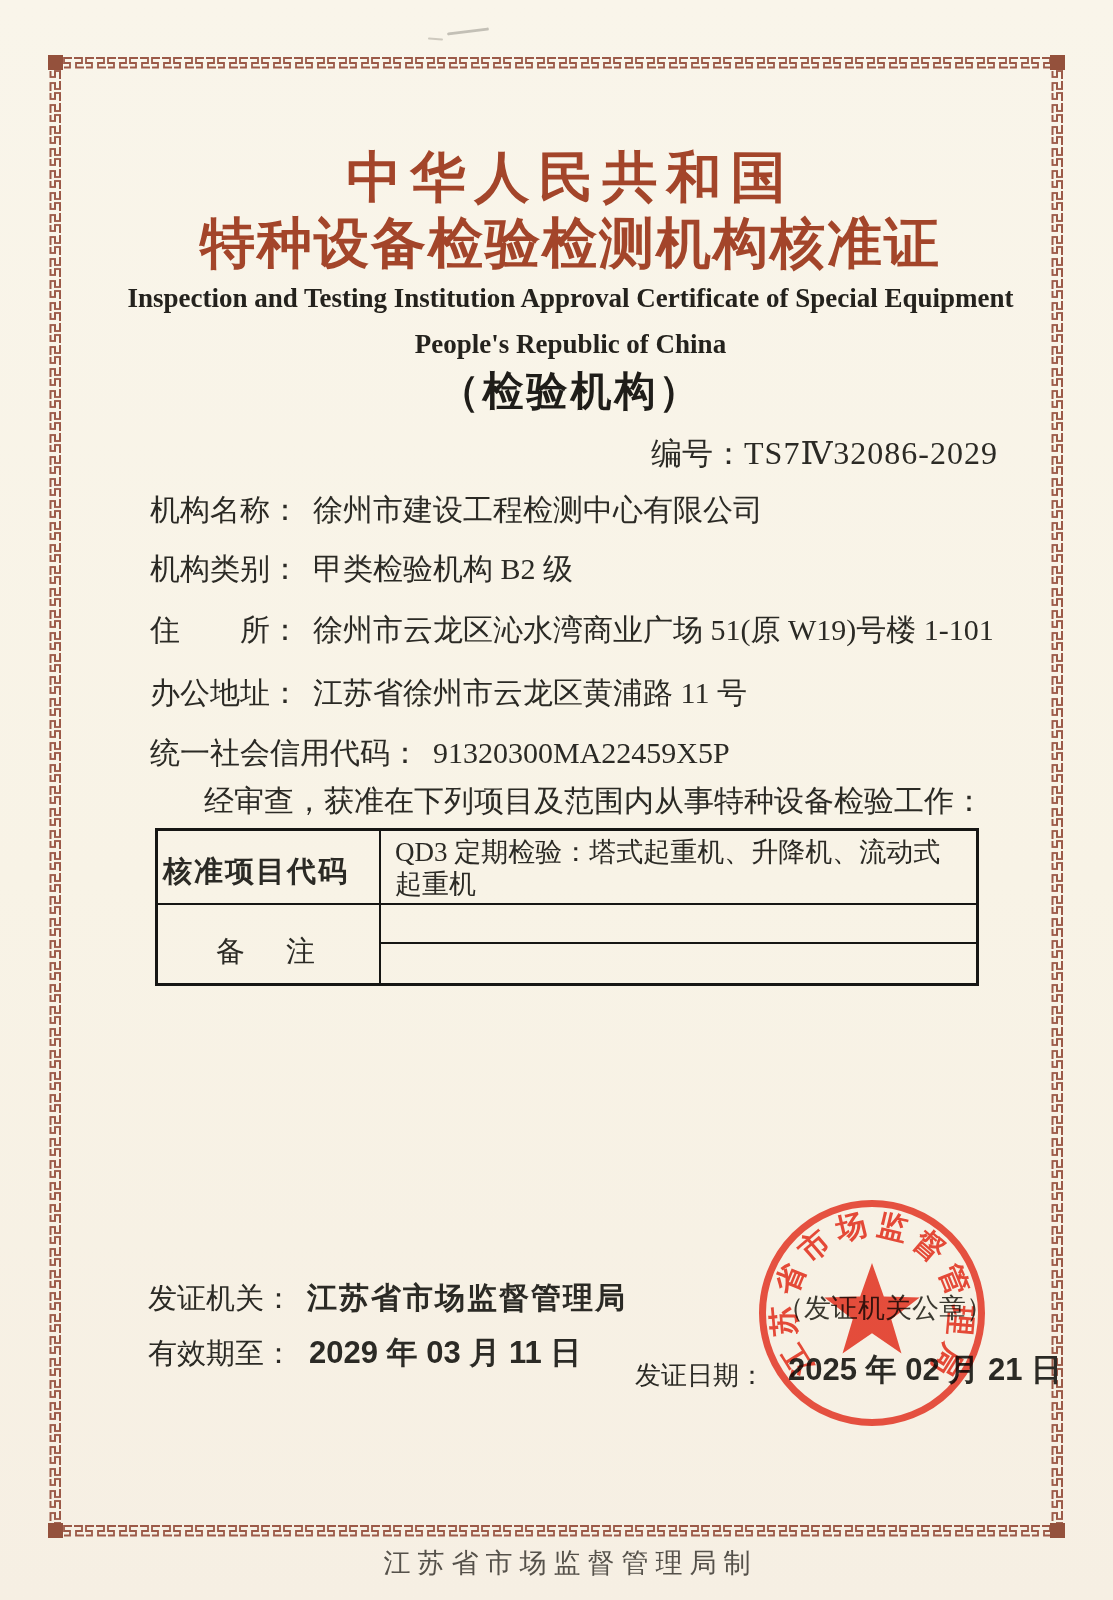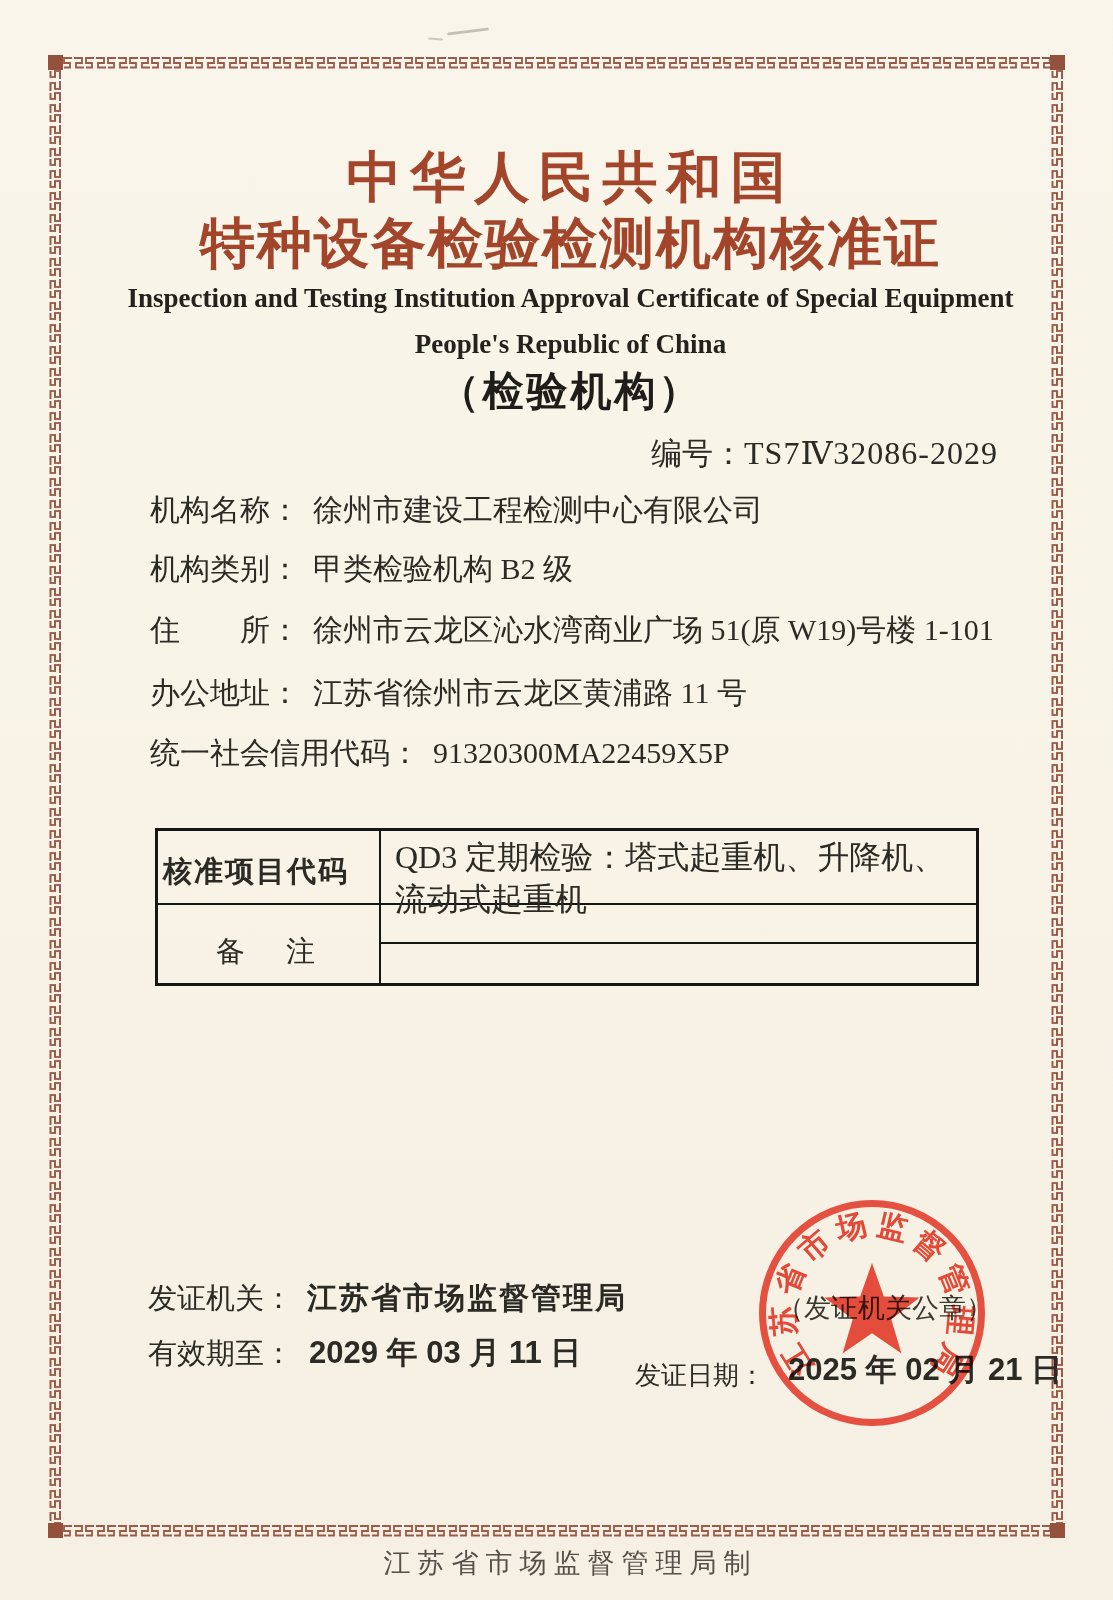--- a/index.html
+++ b/index.html
@@ -47,21 +47,21 @@
   .atable{position:absolute;left:155px;top:828px;width:818px;height:152px;
     border:3px solid #161614;}
   .atable .vdiv{position:absolute;left:221px;top:0;bottom:0;width:2px;background:#161614;}
   .atable .hdiv1{position:absolute;left:0;right:0;top:72px;height:2px;background:#161614;}
   .atable .hdiv2{position:absolute;left:223px;right:0;top:111px;height:2px;background:#161614;}
   .atable .h1{position:absolute;left:0;width:196px;top:21px;text-align:center;
     font-size:29px;font-weight:bold;letter-spacing:2px;}
   .atable .h2{position:absolute;left:0;width:221px;top:101px;text-align:center;
     font-size:29px;letter-spacing:6px;}
   .atable .cell-val{position:absolute;left:237px;top:5px;width:572px;
-    font-size:32px;line-height:42px;}
+    font-size:27px;line-height:32px;}
   
   .issuer-row{position:absolute;left:148px;top:1278px;font-size:29px;white-space:nowrap;}
   .issuer-row .val{margin-left:14px;font-weight:bold;font-size:30px;letter-spacing:2px;}
   .valid-row{position:absolute;left:148px;top:1332px;font-size:29px;white-space:nowrap;}
   .valid-row .val{margin-left:16px;font-weight:bold;font-size:31px;
     font-family:"Liberation Sans","DejaVu Sans",sans-serif;}
   .issue-label{position:absolute;left:607px;top:1358px;font-size:26px;white-space:nowrap;z-index:1;margin-left:28px;}
   .issue-value{position:absolute;left:788px;top:1349px;font-size:31px;font-weight:bold;
     font-family:"Liberation Sans","DejaVu Sans",sans-serif;white-space:nowrap;z-index:1;}
   .overlay-note{position:absolute;left:777px;top:1290px;font-size:27px;color:#3a382f;
@@ -153,20 +153,21 @@
   <div class="field f2">
     <span>住　　所：</span><span class="val">徐州市云龙区沁水湾商业广场 51(原 W19)号楼 1-101</span>
   </div>
   <div class="field f3">
     <span>办公地址：</span><span class="val">江苏省徐州市云龙区黄浦路 11 号</span>
   </div>
   <div class="field f4">
     <span>统一社会信用代码：</span><span class="val">91320300MA22459X5P</span>
   </div>
 
+  <div class="approval-note">经审查，获准在下列项目及范围内从事特种设备检验工作：</div>
 
   <div class="atable">
     <div class="vdiv"></div>
     <div class="hdiv1"></div>
     <div class="hdiv2"></div>
     <div class="h1">核准项目代码</div>
     <div class="cell-val">QD3 定期检验：塔式起重机、升降机、流动式起重机</div>
     <div class="h2">备　注</div>
   </div>
 

